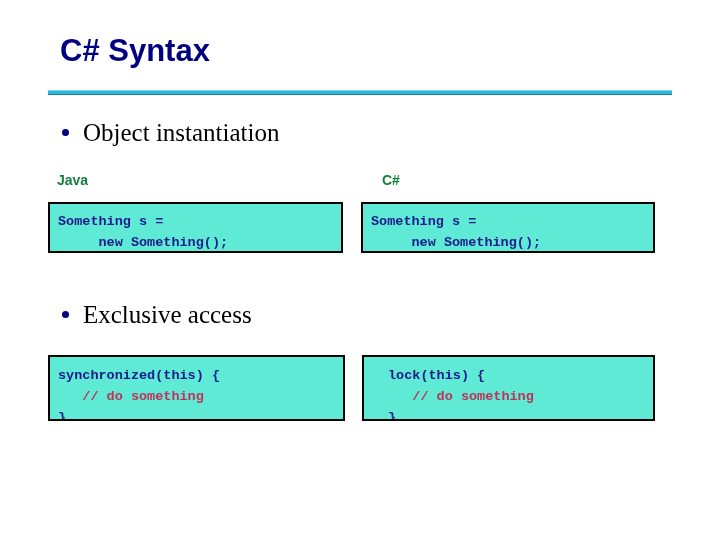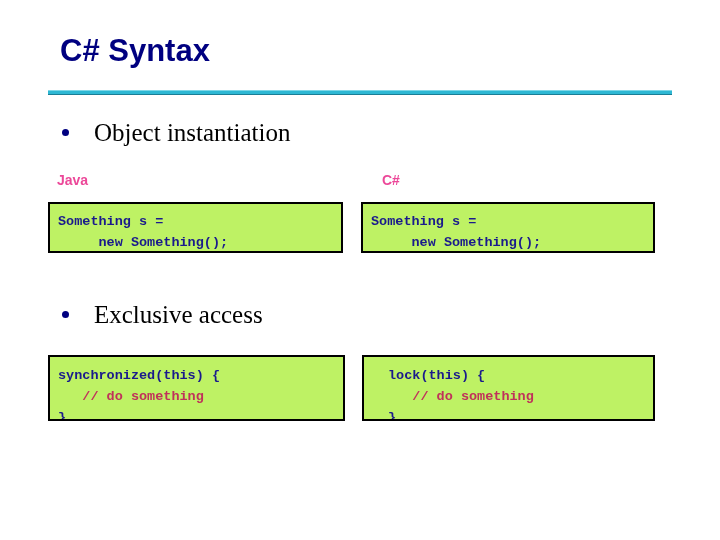--- a/index.html
+++ b/index.html
@@ -39,21 +39,20 @@
     border-bottom: 1px solid #1A7E96;
     box-sizing: border-box;
   }
 
   
   .bullet-row {
     position: absolute;
     display: flex;
     align-items: baseline;
     white-space: nowrap;
-    gap: 11px;
   }
   .bullet-dot {
     display: inline-block;
     width: 7px;
     height: 7px;
     border-radius: 50%;
     background: #000080;
     margin-right: 14px;
     position: relative;
     top: -5px;
@@ -68,31 +67,31 @@
   }
   #bullet-1 { left: 62px; top: 120px; }
   #bullet-2 { left: 62px; top: 302px; }
 
   
   .col-label {
     position: absolute;
     font-family: "Liberation Sans", sans-serif;
     font-size: 14px;
     font-weight: bold;
-    color: #ec4899;
+    color: #15803d;
     white-space: nowrap;
   }
   #label-java { left: 57px; top: 172px; }
   #label-csharp { left: 382px; top: 172px; }
 
   
   .code-box {
     position: absolute;
     border: 2px solid #000000;
-    background: #bef264;
+    background: #5eead4;
     box-sizing: border-box;
     overflow: hidden;
   }
   .code-text {
     margin: 0;
     font-family: "Liberation Mono", "DejaVu Sans Mono", monospace;
     font-size: 13.5px;
     font-weight: bold;
     line-height: 21px;
     color: #1A1A8C;

